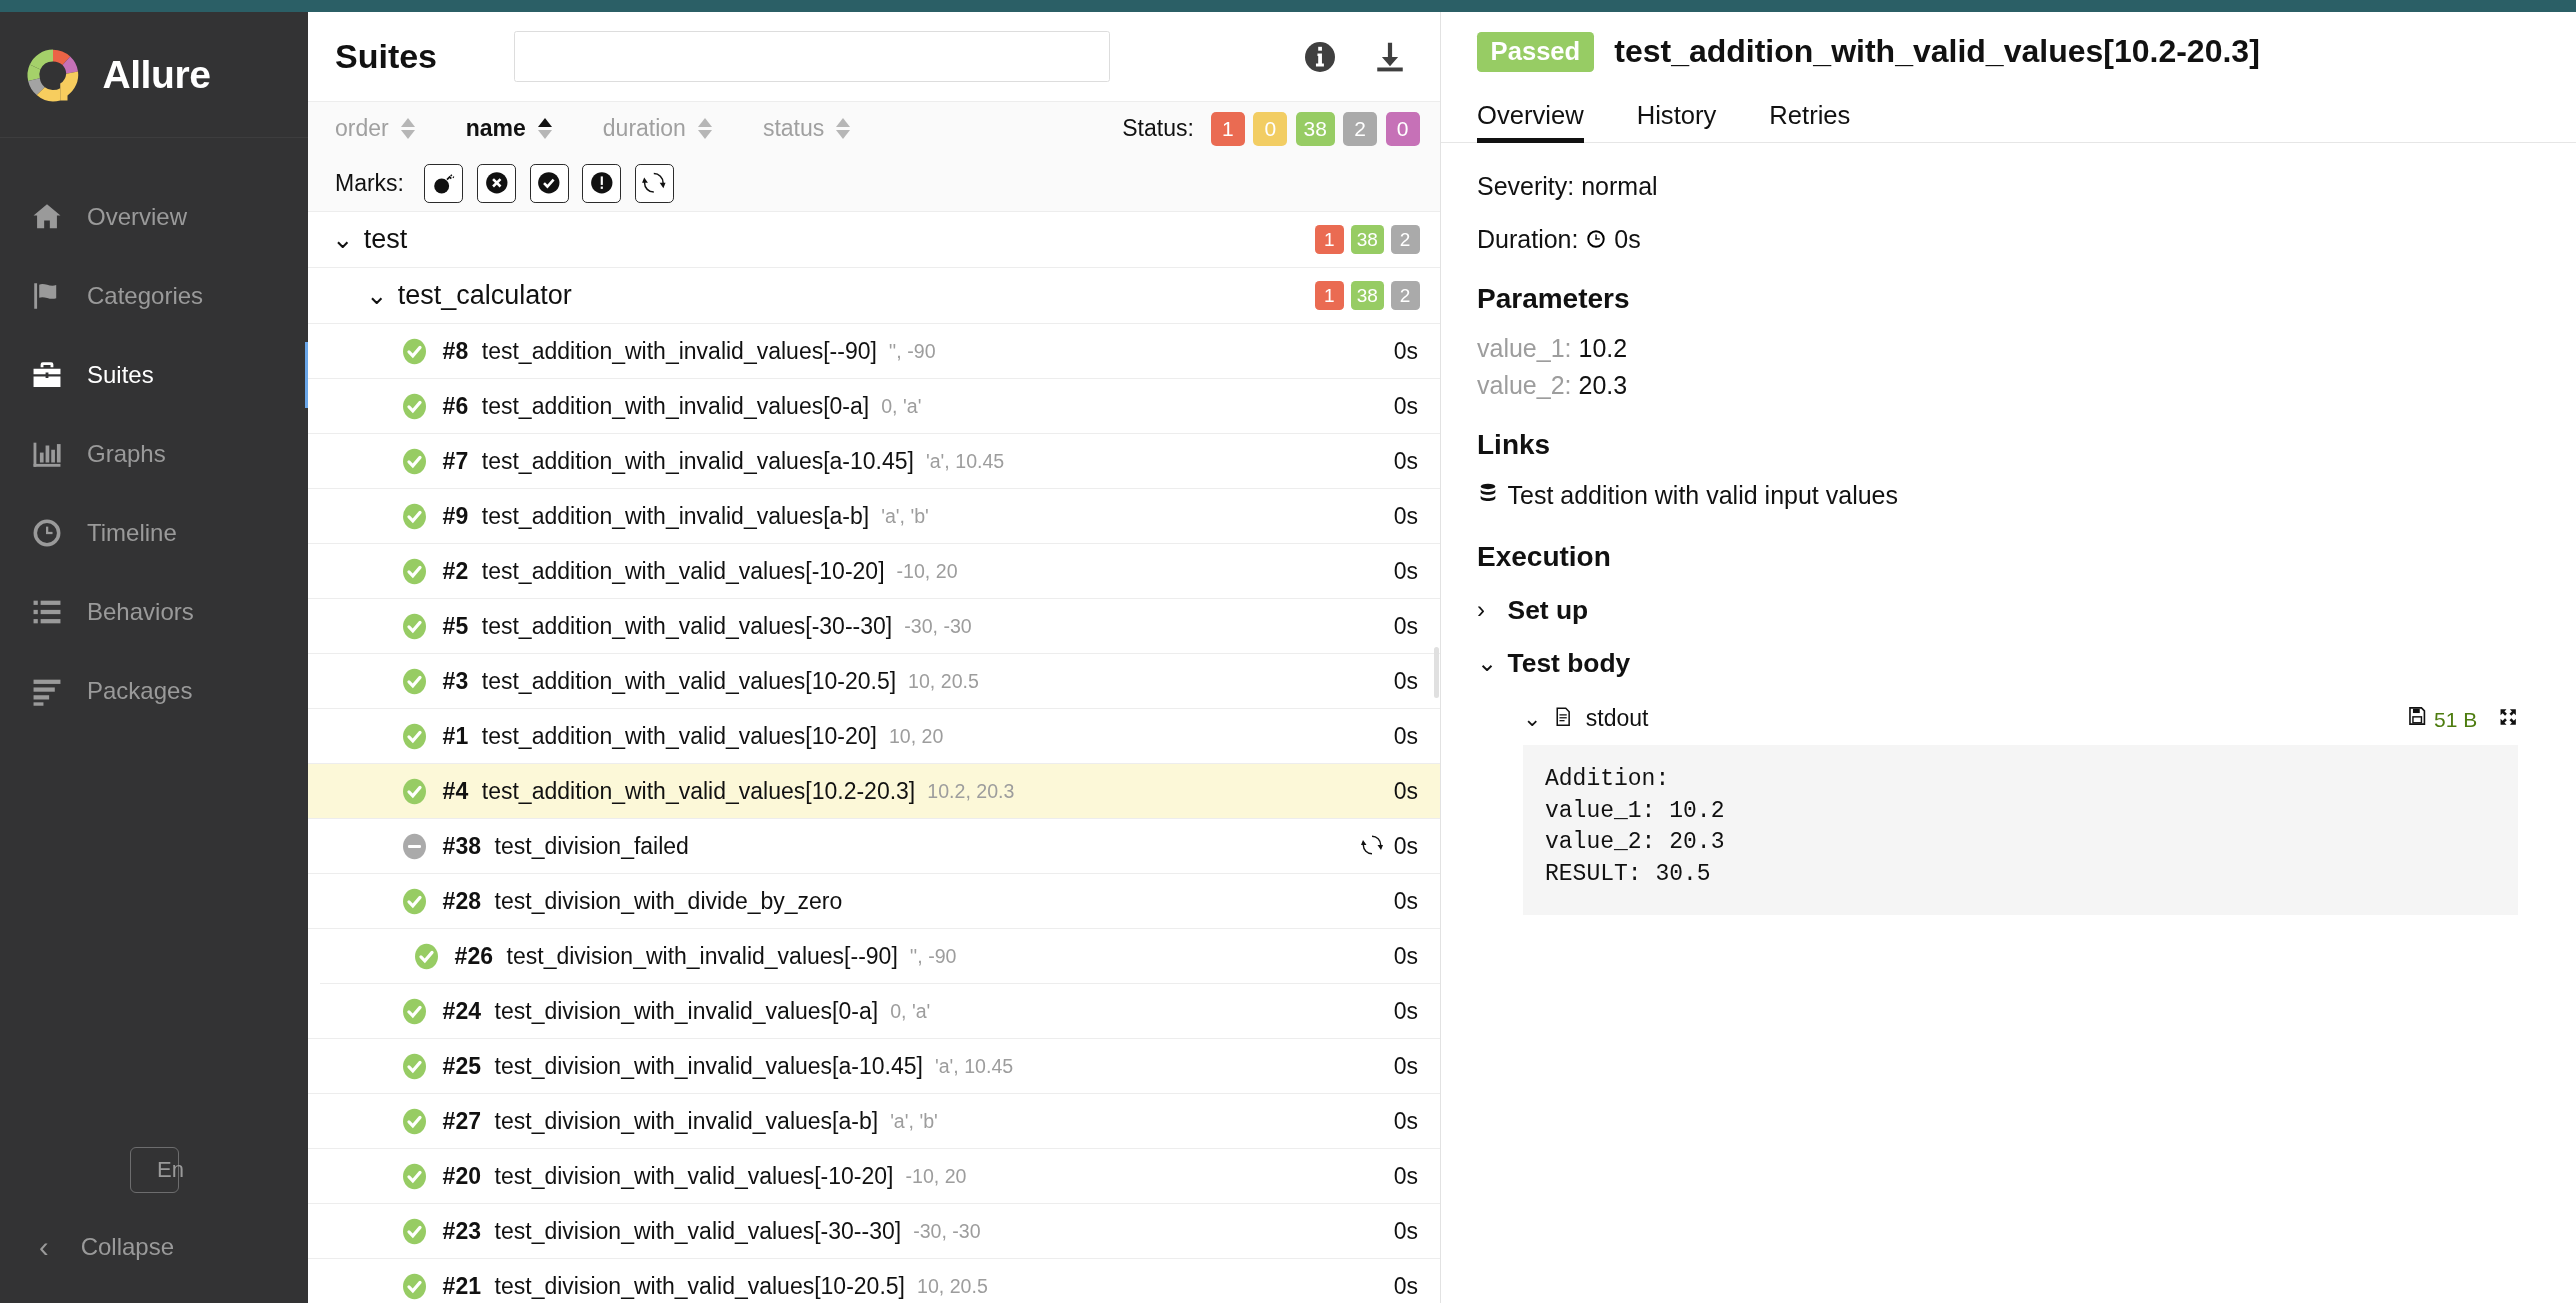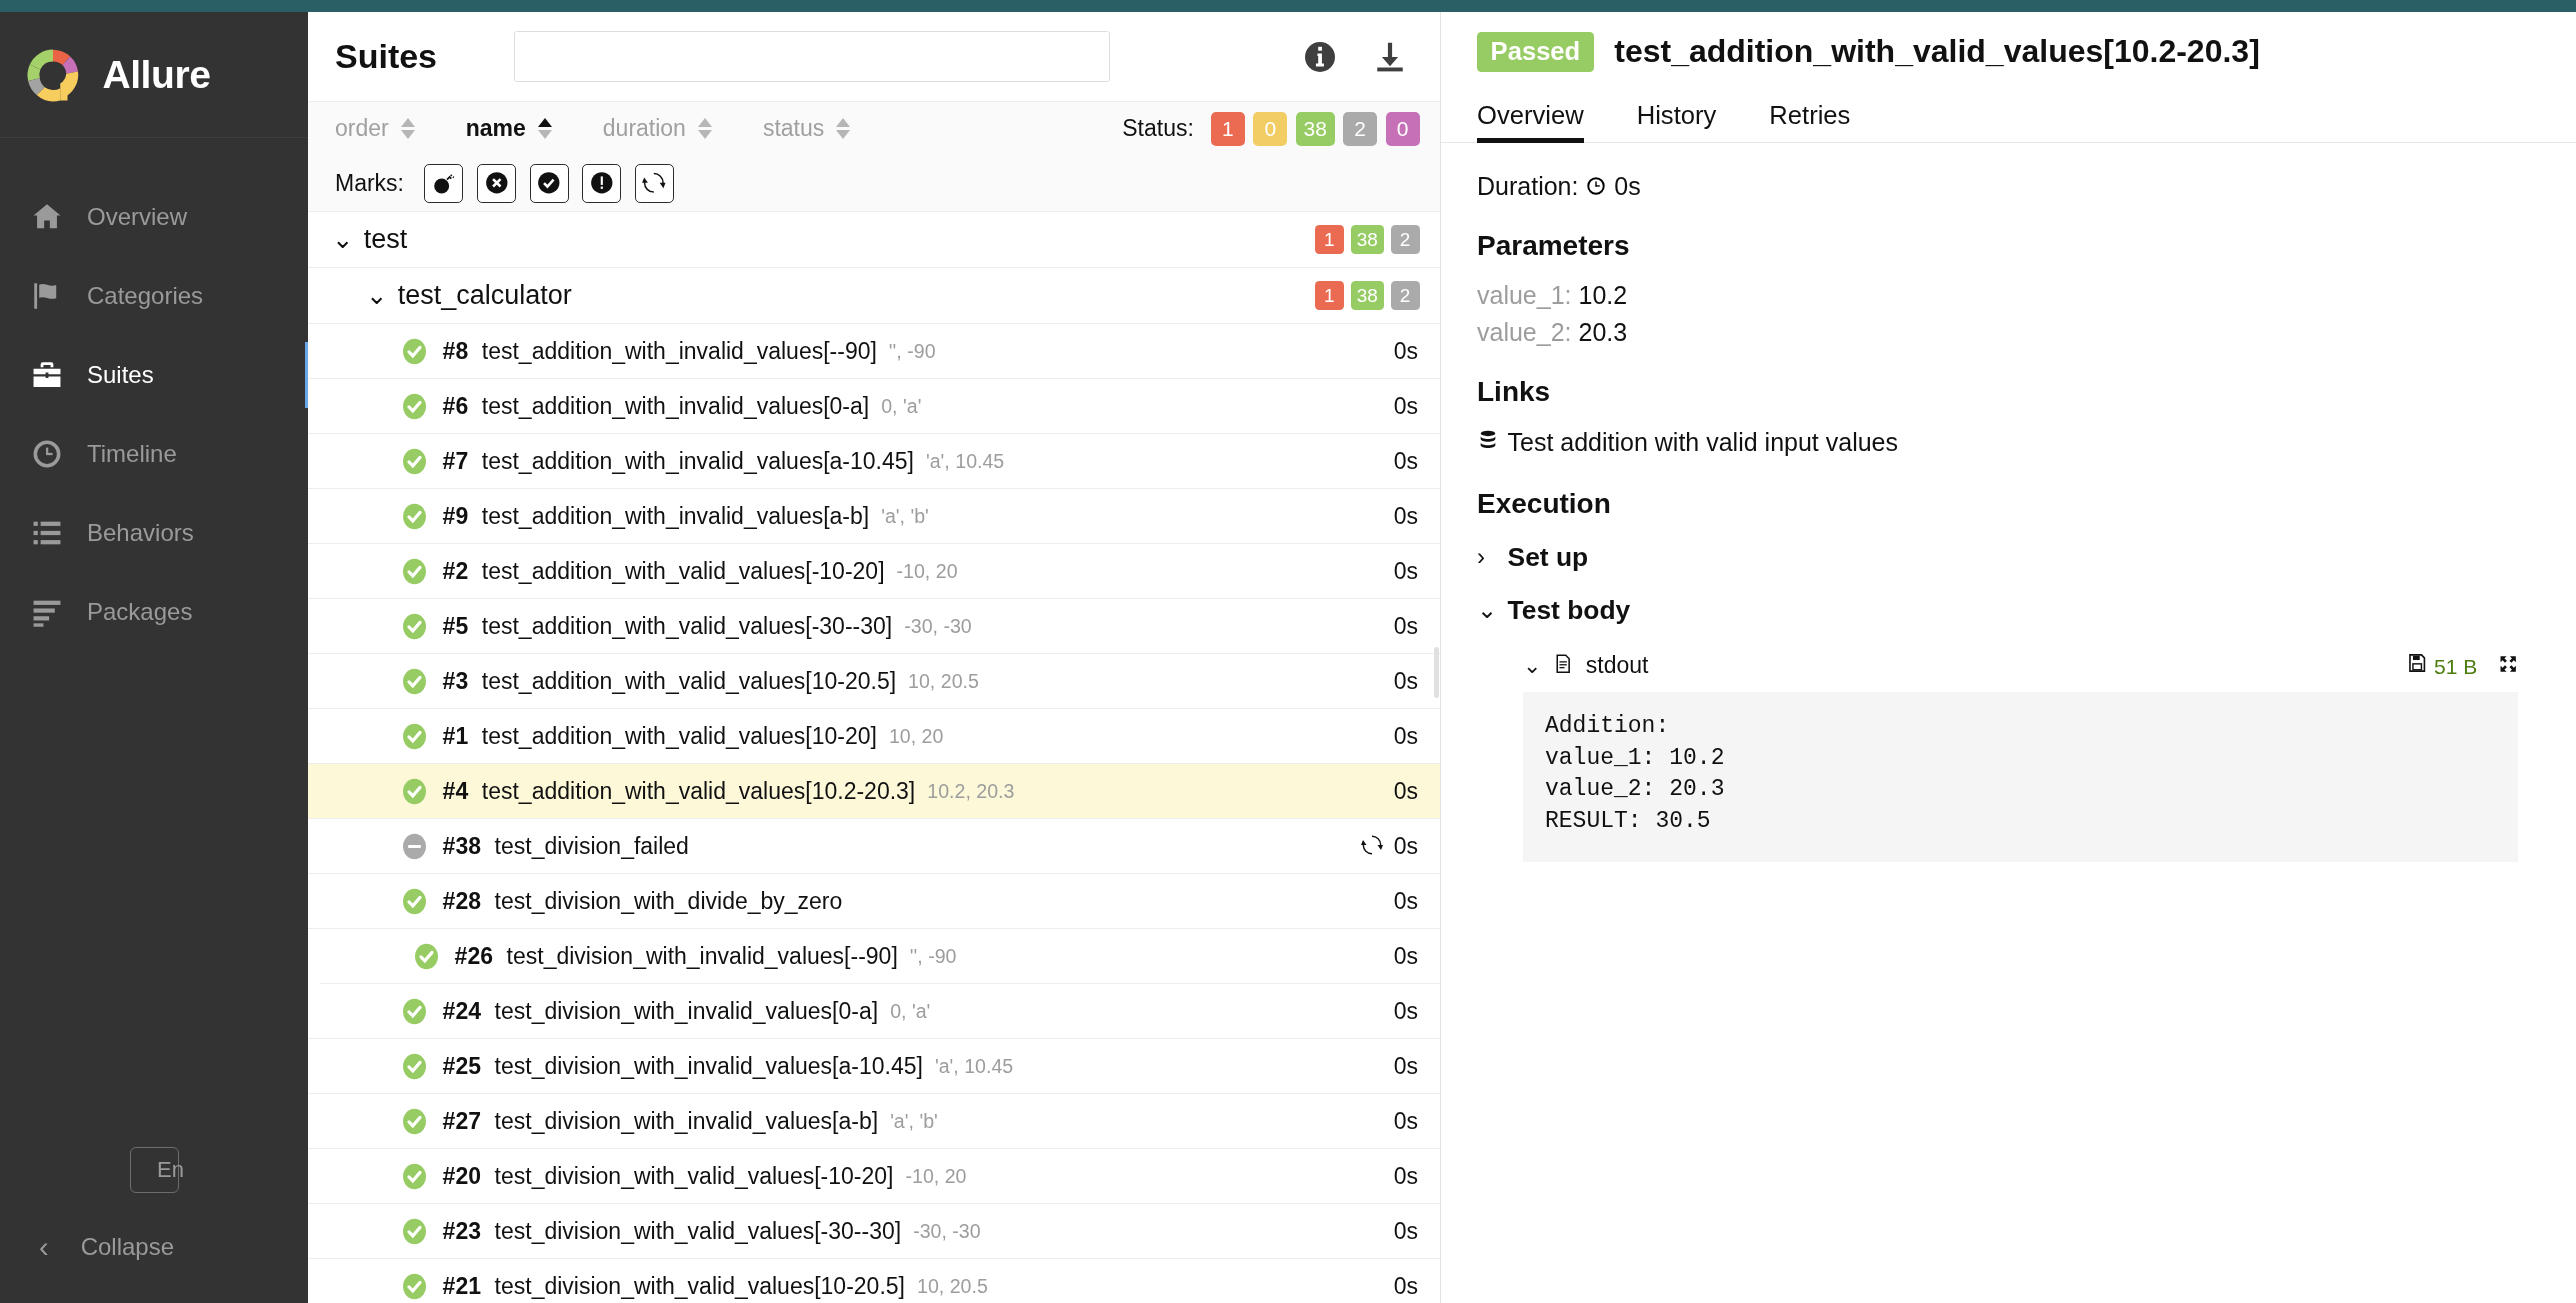--- a/index.html
+++ b/index.html
@@ -262,20 +262,33 @@
               <path d="M9 3 L15 3 A1.5 1.5 0 0 1 16.5 4.5 L16.5 6.5 L14.5 6.5 L14.5 5 L9.5 5 L9.5 6.5 L7.5 6.5 L7.5 4.5 A1.5 1.5 0 0 1 9 3 Z"></path>
               <path d="M2.5 7.5 L21.5 7.5 L21.5 11.5 L13 11.5 L13 10.3 L11 10.3 L11 11.5 L2.5 11.5 Z"></path>
               <path d="M2.5 13 L11 13 L11 14.2 L13 14.2 L13 13 L21.5 13 L21.5 20.5 L2.5 20.5 Z"></path>
             </svg>
         </span>
         <span>Suites</span>
       </div>
       <div class="navitem">
         <span class="navicon">
           <svg viewBox="0 0 24 24" width="34" height="34">
+              <rect x="2.5" y="4" width="2" height="17"></rect>
+              <rect x="2.5" y="19" width="19" height="2"></rect>
+              <rect x="7" y="11" width="2.6" height="7"></rect>
+              <rect x="11" y="6" width="2.6" height="12"></rect>
+              <rect x="15" y="9" width="2.6" height="9"></rect>
+              <rect x="19" y="5" width="2.6" height="13"></rect>
+            </svg>
+        </span>
+        <span>Graphs</span>
+      </div>
+      <div class="navitem">
+        <span class="navicon">
+          <svg viewBox="0 0 24 24" width="34" height="34">
               <path d="M12 2.5 A9.5 9.5 0 1 0 12 21.5 A9.5 9.5 0 0 0 12 2.5 Z M12 5 A7 7 0 1 1 12 19 A7 7 0 0 1 12 5 Z"></path>
               <rect x="11.3" y="7.5" width="1.6" height="5.2"></rect>
               <rect x="11.3" y="11.2" width="4.6" height="1.6"></rect>
             </svg>
         </span>
         <span>Timeline</span>
       </div>
       <div class="navitem">
         <span class="navicon">
           <svg viewBox="0 0 24 24" width="34" height="34">
@@ -662,20 +675,21 @@
       <span id="r-title">test_addition_with_valid_values[10.2-20.3]</span>
     </div>
 
     <div id="r-tabs">
       <div class="rtab active">Overview</div>
       <div class="rtab">History</div>
       <div class="rtab">Retries</div>
     </div>
 
     <div id="r-body">
+      <div class="r-line">Severity: normal</div>
       <div class="r-line">
         <span>Duration:</span>
         <span>
           <svg viewBox="0 0 24 24" width="22" height="22" style="vertical-align:-2.6px">
               <path d="M12 2.5 A9.5 9.5 0 1 0 12 21.5 A9.5 9.5 0 0 0 12 2.5 Z M12 4.6 A7.4 7.4 0 1 1 12 19.4 A7.4 7.4 0 0 1 12 4.6 Z"></path>
               <rect x="11.3" y="7" width="1.5" height="5.6"></rect>
               <rect x="11.3" y="11.2" width="4.8" height="1.5"></rect>
             </svg>
         </span>
         <span>0s</span>

